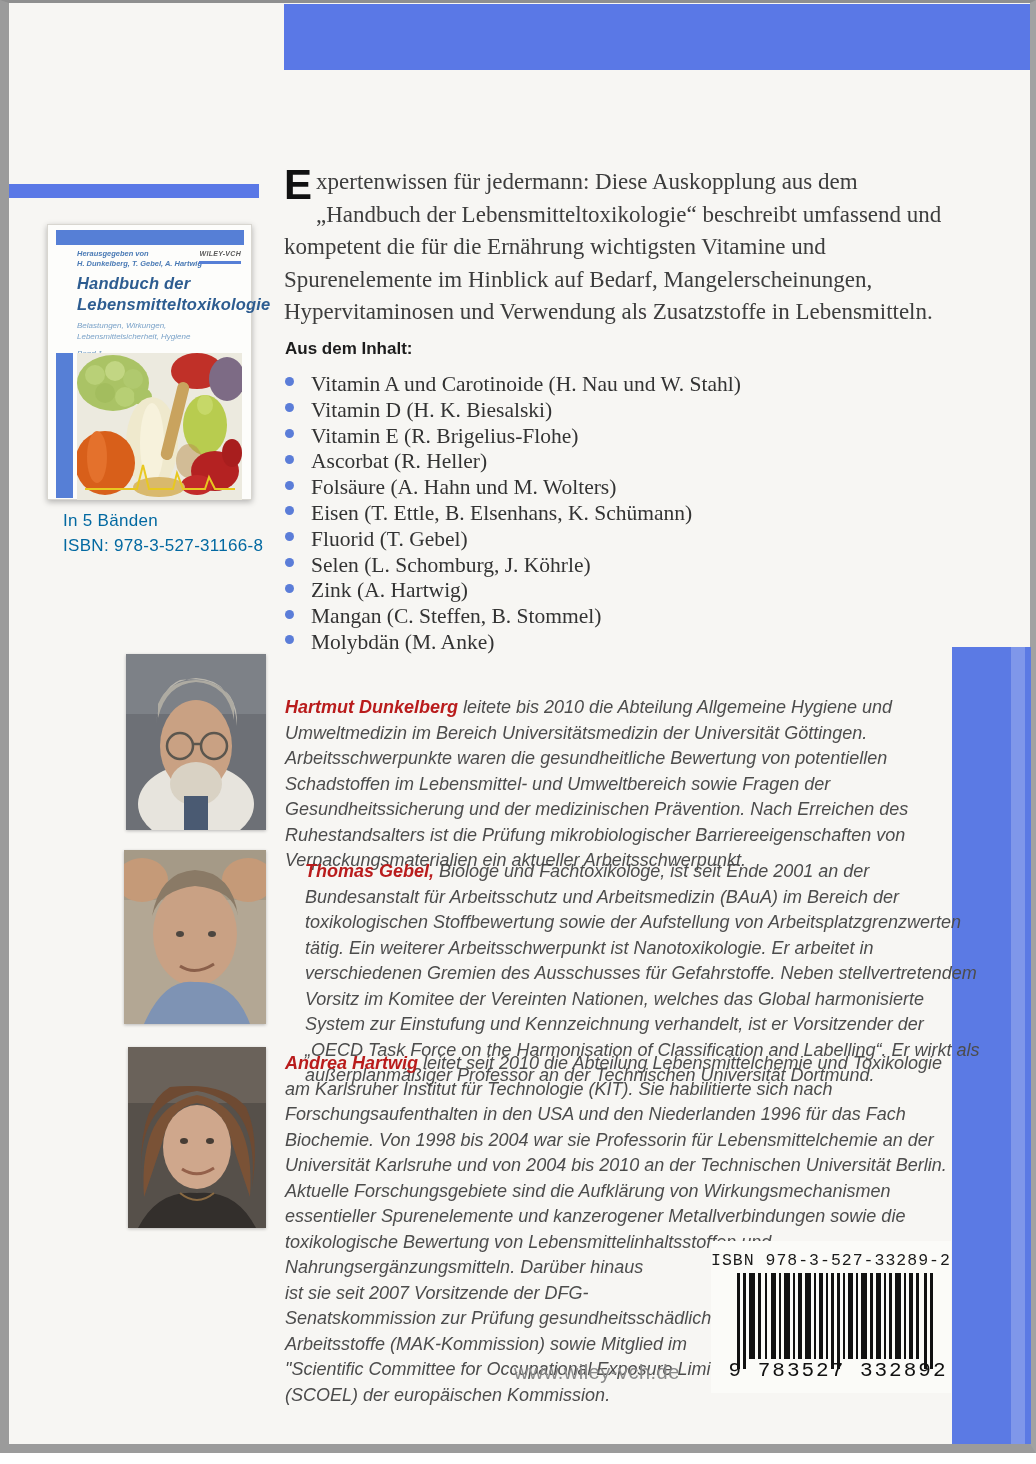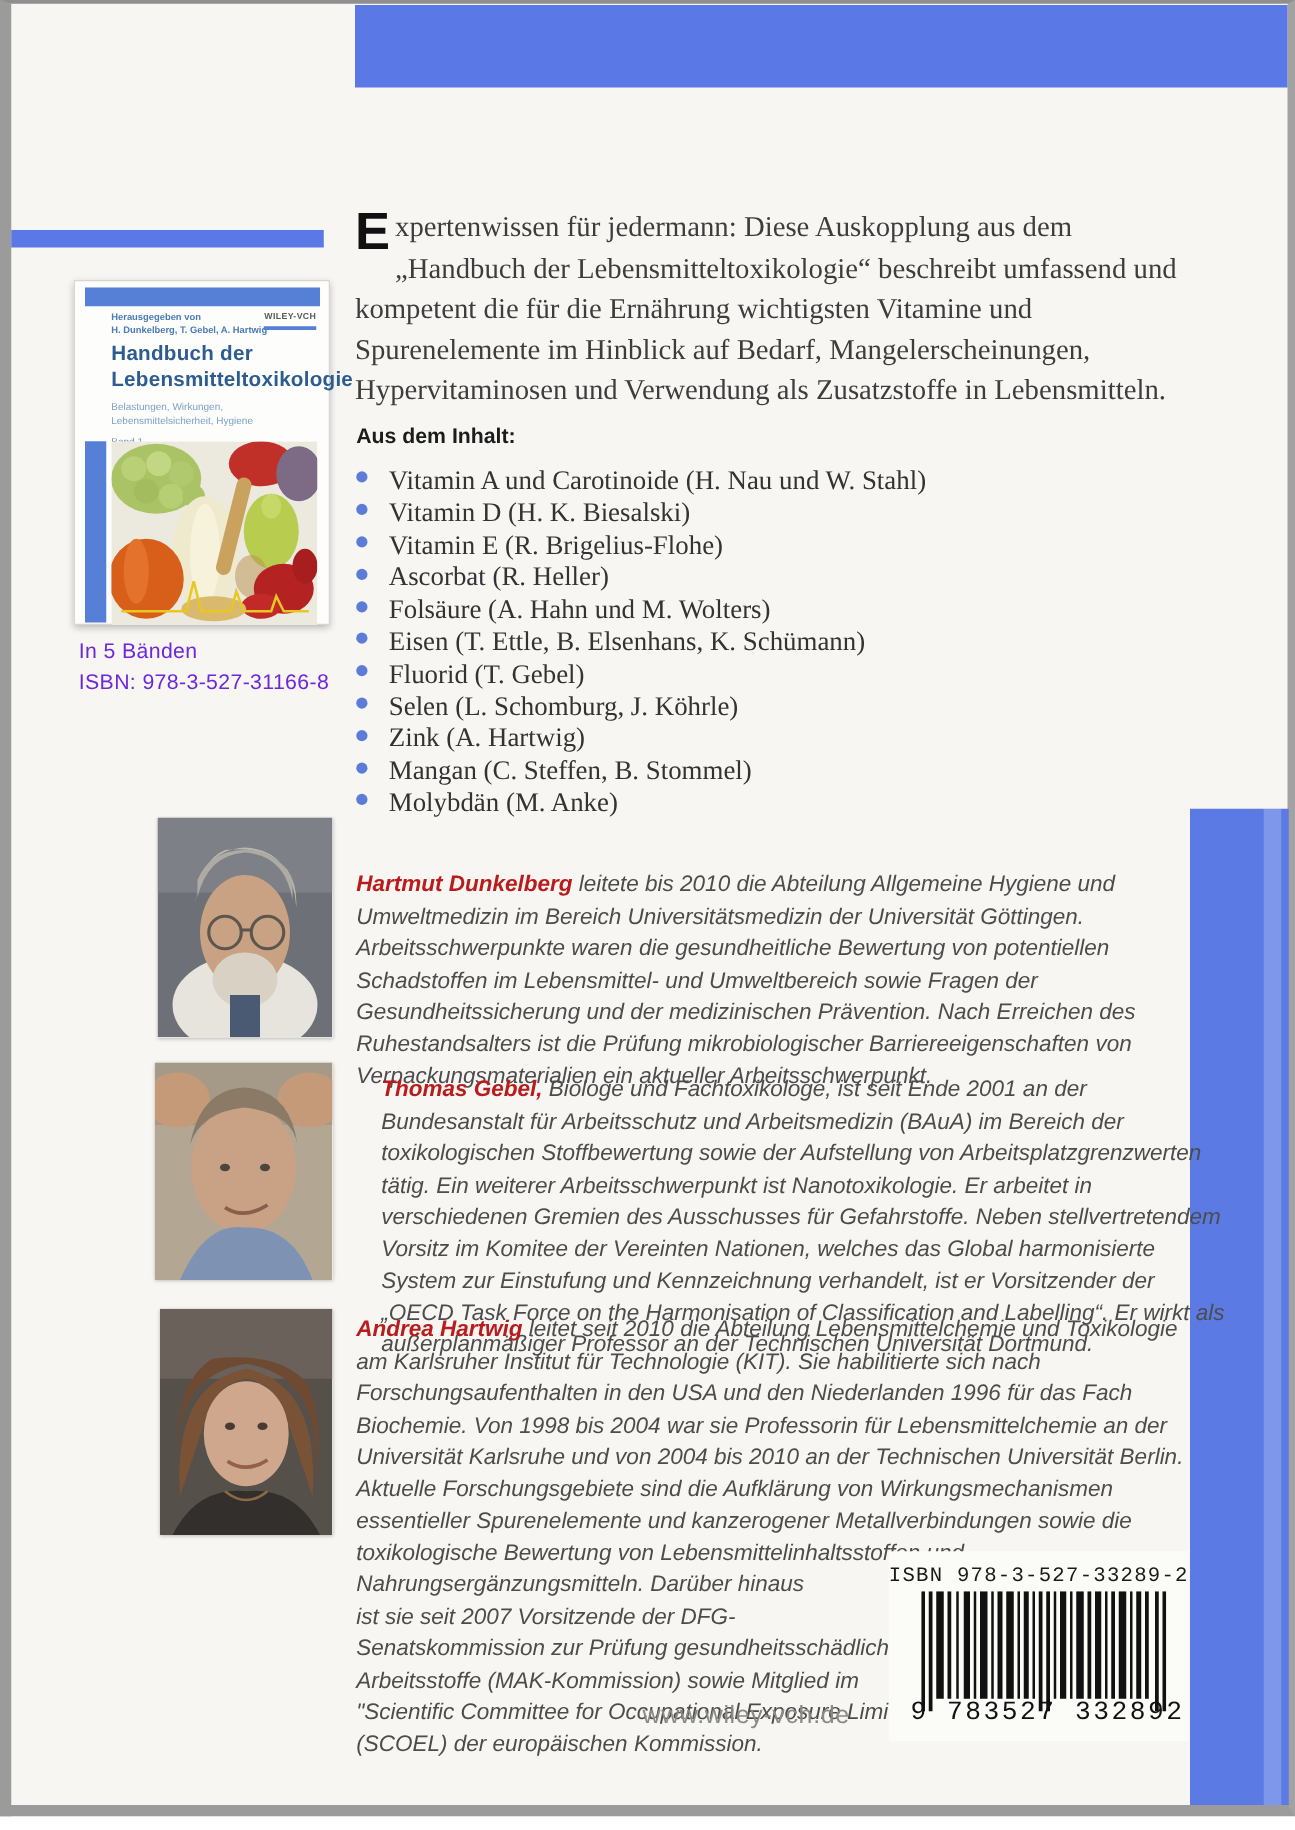--- a/index.html
+++ b/index.html
@@ -17,33 +17,33 @@
   .page{position:absolute;left:0;top:0;right:0;bottom:0;}
 
   
   .top-band{position:absolute;left:275px;top:1px;right:0;height:66px;background:#5a78e6;}
   .left-band{position:absolute;left:0;top:181px;width:250px;height:14px;background:#5a78e6;}
   .right-band{position:absolute;left:943px;top:644px;width:79px;bottom:0;background:#5b7ae4;}
   .right-band .sheen{position:absolute;right:6px;top:0;bottom:0;width:14px;background:rgba(255,255,255,.22);}
 
   
   .mini-cover{
-    position:absolute;left:50px;top:221px;width:205px;height:276px;background:#fdfdfb;
-    box-shadow:0 2px 6px rgba(0,0,0,.28);border:1px solid #d8d6d0;box-sizing:border-box;
+    position:absolute;left:38px;top:221px;width:205px;height:276px;background:#fdfdfb;
+    box-shadow:0 2px 6px rgba(0,0,0,.28);border:1px solid #d8d6d0;box-sizing:border-box;font-style:italic;
   }
   .mc-topbar{position:absolute;left:8px;top:5px;right:7px;height:15px;background:#567fd6;}
   .mc-editors{position:absolute;left:29px;top:24px;font-size:7.5px;line-height:9.5px;color:#4a7ab5;font-weight:bold;}
   .mc-logo{position:absolute;right:10px;top:25px;font-size:7px;color:#5a5a5a;letter-spacing:.3px;font-weight:bold;}
   .mc-logo-bar{position:absolute;right:10px;top:36px;width:42px;height:3px;background:#567fd6;}
   .mc-title{position:absolute;left:29px;top:48px;font-size:16.5px;line-height:21px;font-weight:bold;color:#2d5c90;letter-spacing:.2px;}
   .mc-subtitle{position:absolute;left:29px;top:96px;font-size:8px;line-height:10.5px;color:#7aa2c8;}
   .mc-volume{position:absolute;left:29px;top:124px;font-size:8px;color:#6f9ac2;}
   .mc-stripe{position:absolute;left:8px;top:128px;width:17px;height:145px;background:#567fd6;}
   .mc-photo{position:absolute;left:29px;top:128px;width:165px;height:147px;overflow:hidden;}
-  .mc-caption{position:absolute;left:54px;top:505px;font-size:17px;line-height:25px;color:#6d28d9;letter-spacing:.3px;}
+  .mc-caption{position:absolute;left:54px;top:505px;font-size:17px;line-height:25px;color:#0369a1;letter-spacing:.3px;}
 
   
   .intro{
     position:absolute;left:275px;top:163px;width:676px;
     font-family:"Liberation Serif",serif;font-size:23px;line-height:32.5px;color:#3d3d3d;
   }
   .dropcap{float:left;font-family:"Liberation Sans",sans-serif;font-weight:bold;
     font-size:42px;line-height:34px;color:#111;margin:2px 4px 0 0;}
 
   
@@ -68,21 +68,21 @@
 
   
   .portrait{position:absolute;overflow:hidden;box-shadow:0 1px 3px rgba(0,0,0,.25);}
   .p1{left:117px;top:651px;width:140px;height:176px;}
   .p2{left:115px;top:847px;width:142px;height:174px;}
   .p3{left:119px;top:1044px;width:138px;height:181px;}
   .portrait svg{display:block;width:100%;height:100%;}
 
   
   .isbn-block{position:absolute;left:702px;top:1238px;width:240px;height:152px;background:#fbfbf8;}
-  .isbn-label{position:absolute;left:0;right:0;top:10px;text-align:center;
+  .isbn-label{position:absolute;left:0;right:0;top:10px;text-align:left;
     font-family:"Liberation Mono",monospace;font-size:16.5px;color:#1a1a1a;letter-spacing:1px;white-space:nowrap;}
   .barcode{position:absolute;left:26px;top:32px;width:196px;height:100px;}
   .barcode-digits{position:absolute;left:14px;right:0;top:118px;text-align:center;
     font-family:"Liberation Mono",monospace;font-size:21px;color:#111;letter-spacing:2px;white-space:nowrap;}
 
   .website{position:absolute;left:505px;top:1358px;font-size:20px;color:#8a8a8a;letter-spacing:.5px;}
 </style>
 </head>
 <body>
 

